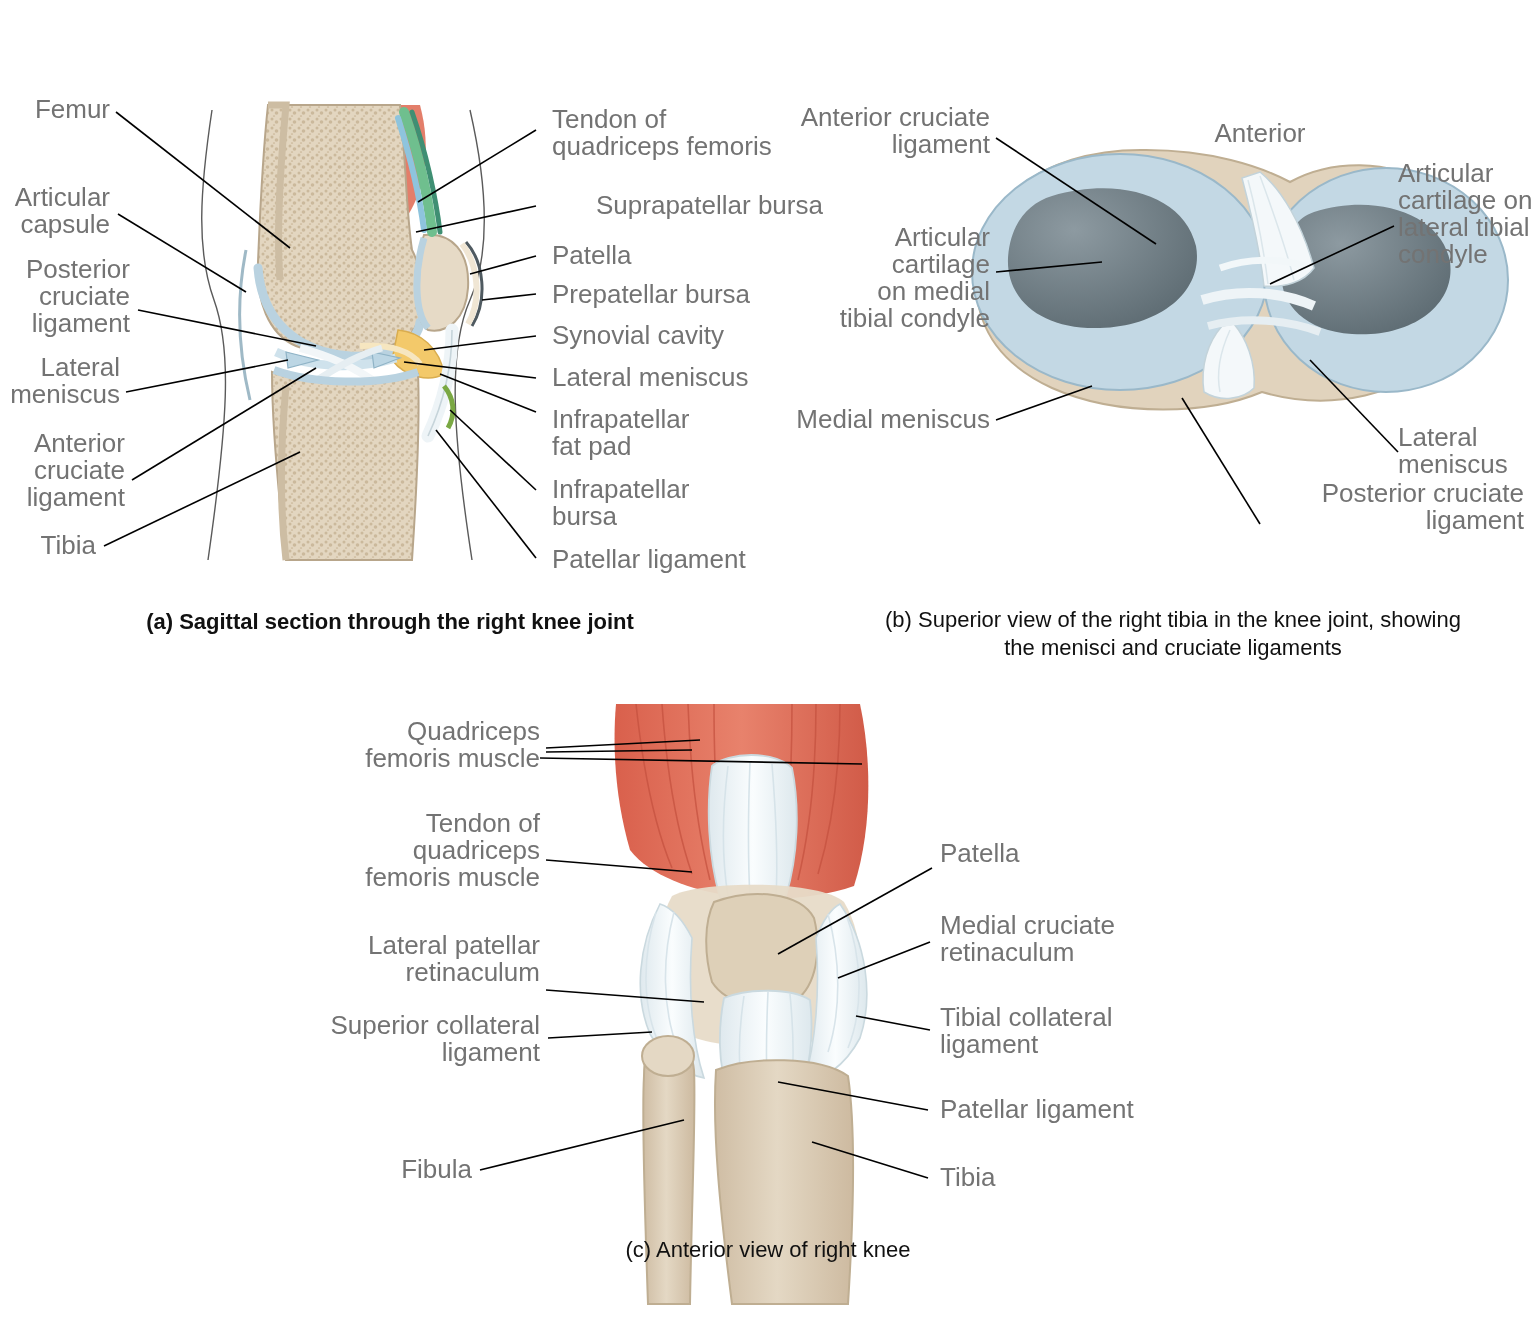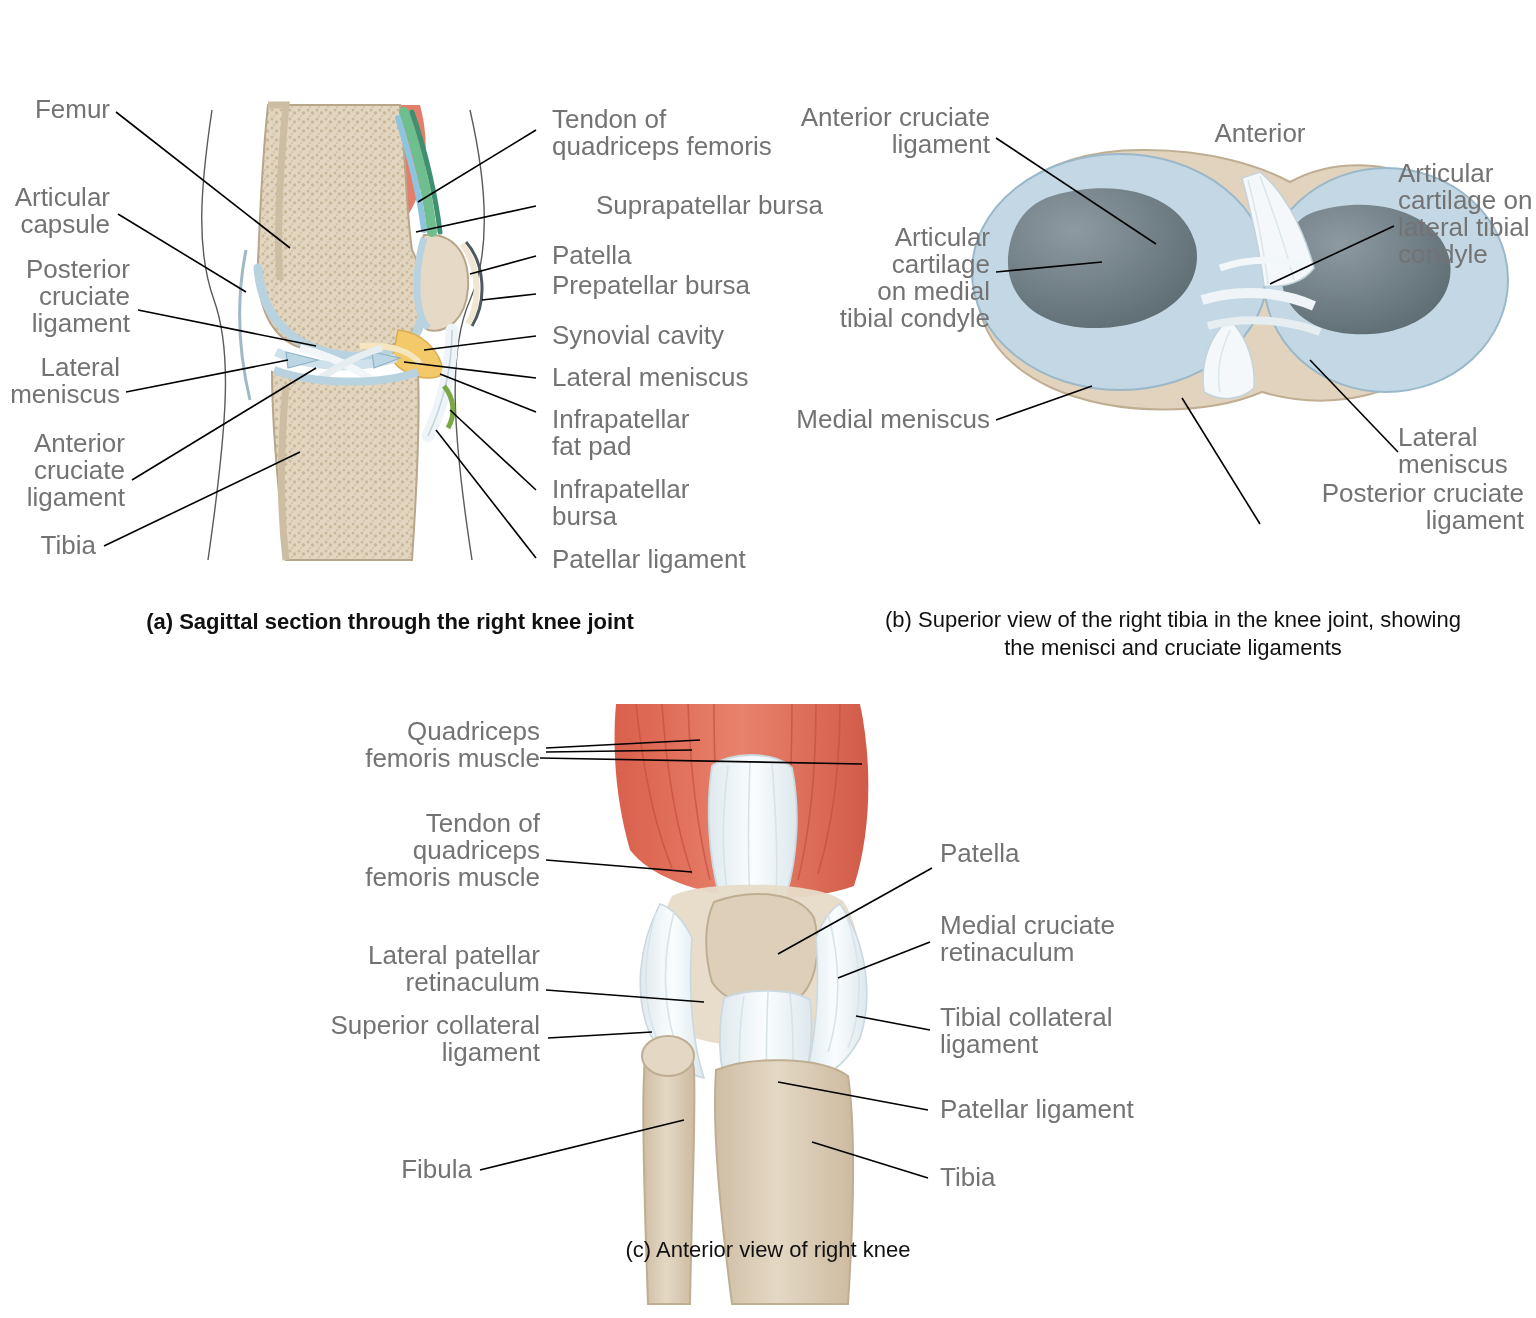--- a/index.html
+++ b/index.html
@@ -148,21 +148,21 @@
 meniscus</div>
   <div class="label right" style="left:0px; top:430px; width:125px;">Anterior
 cruciate
 ligament</div>
   <div class="label right" style="left:0px; top:532px; width:96px;">Tibia</div>
 
   <div class="label" style="left:552px; top:106px; width:230px;">Tendon of
 quadriceps femoris</div>
   <div class="label" style="left:552px; top:192px; width:236px;margin-left:44px;">Suprapatellar bursa</div>
   <div class="label" style="left:552px; top:242px; width:200px;">Patella</div>
-  <div class="label" style="left:552px; top:272px; width:220px;">Prepatellar bursa</div>
+  <div class="label" style="left:552px; top:281px; width:220px;">Prepatellar bursa</div>
   <div class="label" style="left:552px; top:322px; width:220px;">Synovial cavity</div>
   <div class="label" style="left:552px; top:364px; width:220px;">Lateral meniscus</div>
   <div class="label" style="left:552px; top:406px; width:200px;">Infrapatellar
 fat pad</div>
   <div class="label" style="left:552px; top:476px; width:200px;">Infrapatellar
 bursa</div>
   <div class="label" style="left:552px; top:546px; width:220px;">Patellar ligament</div>
 
   <div class="caption" style="left:40px; top:608px; width:700px;font-weight:bold;">(a) Sagittal section through the right knee joint</div>
 </div>
@@ -333,21 +333,21 @@
       <path d="M628 420 L 478 392"></path>
       <path d="M628 488 L 512 452"></path>
     </g>
   </svg>
 
   <div class="label right" style="left:0px; top:28px; width:240px;">Quadriceps
 femoris muscle</div>
   <div class="label right" style="left:0px; top:120px; width:240px;">Tendon of
 quadriceps
 femoris muscle</div>
-  <div class="label right" style="left:0px; top:252px; width:240px;">Lateral patellar
+  <div class="label right" style="left:0px; top:242px; width:240px;">Lateral patellar
 retinaculum</div>
   <div class="label right" style="left:0px; top:322px; width:240px;">Superior collateral
 ligament</div>
   <div class="label right" style="left:0px; top:466px; width:172px;">Fibula</div>
 
   <div class="label" style="left:640px; top:150px; width:230px;">Patella</div>
   <div class="label" style="left:640px; top:222px; width:230px;">Medial cruciate
 retinaculum</div>
   <div class="label" style="left:640px; top:314px; width:230px;">Tibial collateral
 ligament</div>

